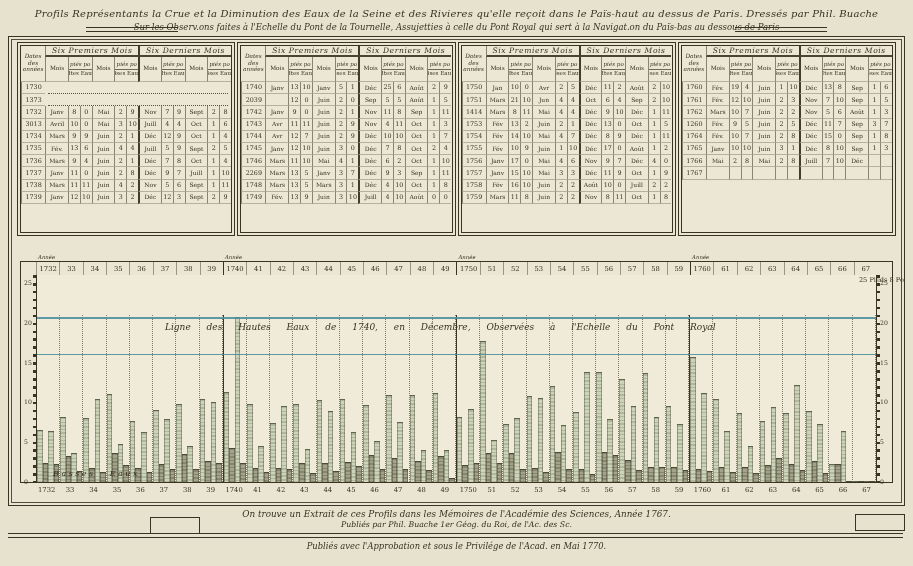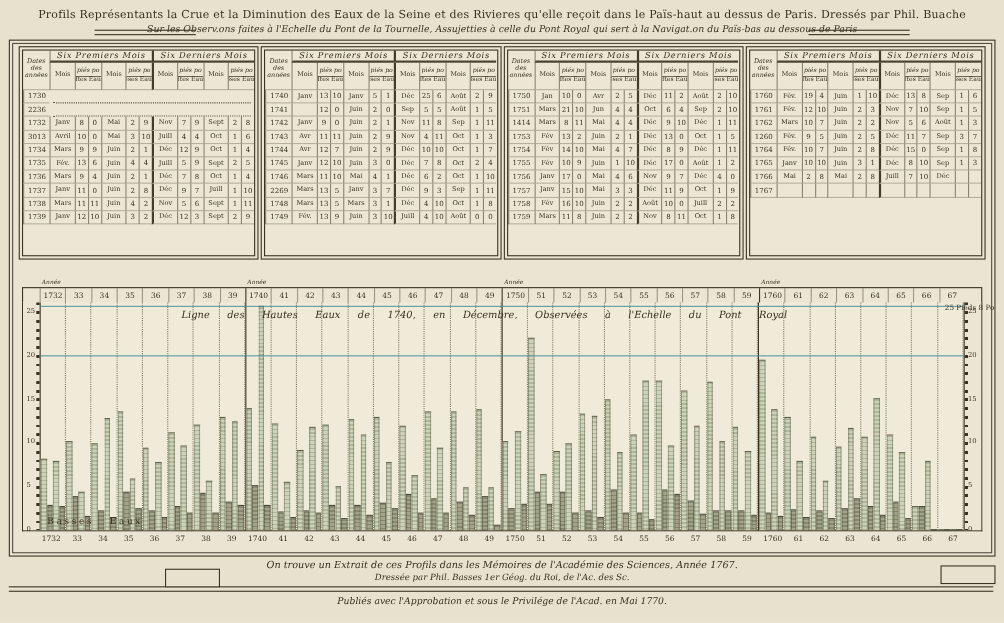--- a/index.html
+++ b/index.html
@@ -1,21 +1,21 @@
 <!DOCTYPE html>
 <html><head>
 <meta charset="utf-8">
 <style>
   html,body{margin:0;padding:0;}
   body{width:913px;height:566px;position:relative;overflow:hidden;
        background:#e7e2cd;color:#39301f;
        font-family:"DejaVu Serif","Liberation Serif",serif;}
   .abs{position:absolute;}
   
-  .title1{top:8px;left:0;right:0;text-align:center;font-size:10px;letter-spacing:.2px;}
+  .title1{top:8px;left:0;right:0;text-align:center;font-style:italic;font-size:10px;letter-spacing:.2px;}
   .title2{top:22px;left:0;right:0;text-align:center;font-style:italic;font-size:8.5px;}
   .trule{top:27px;width:92px;height:3px;border-top:1.4px solid #3a3222;border-bottom:.8px solid #3a3222;}
   .trule.l{left:86px;} .trule.r{right:86px;}
   
   .frame{left:8px;top:36px;width:895px;height:468px;border:1.6px solid #3a3222;background:#eae5d2;}
   .frame-inner{position:absolute;inset:2px;border:.8px solid rgba(58,50,34,.85);pointer-events:none;}
   
   #tables{position:absolute;left:11px;right:11px;top:8px;height:188px;display:flex;gap:8px;}
   .tgroup{flex:1;display:grid;grid-template-columns:11.5% repeat(4,10.8% 5.65% 5.65%);
           grid-template-rows:11px 25px repeat(10,12.2px);
@@ -46,34 +46,34 @@
   .annee{position:absolute;top:-8px;left:1px;font-size:5.4px;font-style:italic;white-space:nowrap;}
   .plot{position:absolute;left:0;right:0;top:14px;bottom:14px;border:1px solid #3a3222;
         border-top:none;background:#efebd8;display:flex;}
   .scale{width:15px;position:relative;background:#ebe6d3;font-size:6.2px;}
   .scale.left{border-right:1px solid #3a3222;}
   .scale.right{border-left:1px solid #3a3222;}
   .scale::before{content:"";position:absolute;top:0;bottom:0;width:3px;
         background:repeating-linear-gradient(180deg,#3a3222 0 2.6px,transparent 2.6px 7.93px);}
   .scale.left::before{right:0;} .scale.right::before{left:0;}
   .sl{position:absolute;left:3px;transform:translateY(-55%);}
-  .strips{flex:1;position:relative;display:flex;}
+  .strips{flex:1;position:relative;display:flex;margin-top:40px;}
   .strip{flex:1;display:flex;align-items:flex-end;border-right:1px dotted rgba(95,85,62,.75);position:relative;}
   .strip.dec{border-left:1.5px solid #3a3222;}
   .bar{width:25%;}
   .bar.hi{background:repeating-linear-gradient(180deg,#aeb99c 0 1.5px,#ccd3b9 1.5px 3.6px);
           border-top:1.8px solid #60644f;
           box-shadow:inset 1px 0 rgba(58,50,34,.35),inset -1px 0 rgba(58,50,34,.35);}
   .bar.lo{background:repeating-linear-gradient(180deg,#85886f 0 1.5px,#a2a389 1.5px 3.6px);
           border-top:1.8px solid #494b3a;
           box-shadow:inset 1px 0 rgba(58,50,34,.4),inset -1px 0 rgba(58,50,34,.4);}
   .refline{position:absolute;left:0;right:0;height:1.5px;opacity:.9;}
   .ov1{position:absolute;top:7px;left:128px;font-style:italic;font-size:9px;word-spacing:13px;white-space:nowrap;}
   .ov2{position:absolute;top:36px;left:243px;font-style:italic;font-size:8px;word-spacing:6px;white-space:nowrap;}
-  .basses{position:absolute;bottom:4px;left:6px;font-size:8px;letter-spacing:2.5px;word-spacing:9px;}
+  .basses{position:absolute;bottom:4px;left:6px;font-style:italic;font-size:8px;letter-spacing:2.5px;word-spacing:9px;padding-left:10px;}
   .rightmark{position:absolute;right:-11px;top:15px;font-size:6.6px;white-space:nowrap;background:transparent;}
   
   .cap1{top:509px;left:0;right:0;text-align:center;font-style:italic;font-size:8.8px;}
   .cap2{top:520px;left:0;right:0;text-align:center;font-style:italic;font-size:7.8px;}
   .bottomrule{top:533px;left:8px;width:895px;height:3px;border-top:1.4px solid #3a3222;border-bottom:.8px solid #3a3222;}
   .cornerbox{height:15px;border:1px solid #3a3222;background:#e7e2cd;}
   .lbox{top:517px;left:150px;width:48px;}
   .rbox{top:514px;left:855px;width:48px;}
   .cap3{top:541px;left:0;right:0;text-align:center;font-style:italic;font-size:8.4px;}
 </style>
@@ -112,21 +112,21 @@
           <span class="pp">piés po</span>
           <span>Htes Eaux</span>
         </div>
         <div class="tc mh" style="grid-column:11">Mois</div>
         <div class="tc uh" style="grid-column:12/14">
           <span class="pp">piés po</span>
           <span>Bses Eaux</span>
         </div>
         <div class="tc ry">1730</div>
         <div class="tc leader" style="grid-column:2/14"></div>
-        <div class="tc ry">2236</div>
+        <div class="tc ry">1373</div>
         <div class="tc leader" style="grid-column:2/14"></div>
         <div class="tc ry">1732</div>
         <div class="tc mc">Janv</div>
         <div class="tc nc">8</div>
         <div class="tc nc">0</div>
         <div class="tc mc">Mai</div>
         <div class="tc nc">2</div>
         <div class="tc nc">9</div>
         <div class="tc mc hd">Nov</div>
         <div class="tc nc">7</div>
@@ -260,21 +260,21 @@
         <div class="tc nc">10</div>
         <div class="tc mc">Janv</div>
         <div class="tc nc">5</div>
         <div class="tc nc">1</div>
         <div class="tc mc hd">Déc</div>
         <div class="tc nc">25</div>
         <div class="tc nc">6</div>
         <div class="tc mc">Août</div>
         <div class="tc nc">2</div>
         <div class="tc nc">9</div>
-        <div class="tc ry">1741</div>
+        <div class="tc ry">2039</div>
         <div class="tc mc"></div>
         <div class="tc nc">12</div>
         <div class="tc nc">0</div>
         <div class="tc mc">Juin</div>
         <div class="tc nc">2</div>
         <div class="tc nc">0</div>
         <div class="tc mc hd">Sep</div>
         <div class="tc nc">5</div>
         <div class="tc nc">5</div>
         <div class="tc mc">Août</div>
@@ -998,17 +998,17 @@
         <div class="ycell">65</div>
         <div class="ycell">66</div>
         <div class="ycell">67</div>
         <div class="corner"></div>
       </div>
     <div class="rightmark">25 Piéds 8 Po</div>
   </div>
 </div>
 
 <div class="abs cap1">On trouve un Extrait de ces Profils dans les Mémoires de l'Académie des Sciences, Année 1767.</div>
-<div class="abs cap2">Dressée par Phil. Basses 1er Géog. du Roi, de l'Ac. des Sc.</div>
+<div class="abs cap2">Publiés par Phil. Buache 1er Géog. du Roi, de l'Ac. des Sc.</div>
 <div class="abs bottomrule"></div>
 <div class="abs cornerbox lbox"></div>
 <div class="abs cornerbox rbox"></div>
 <div class="abs cap3">Publiés avec l'Approbation et sous le Privilége de l'Acad. en Mai 1770.</div>
 
 </body></html>

